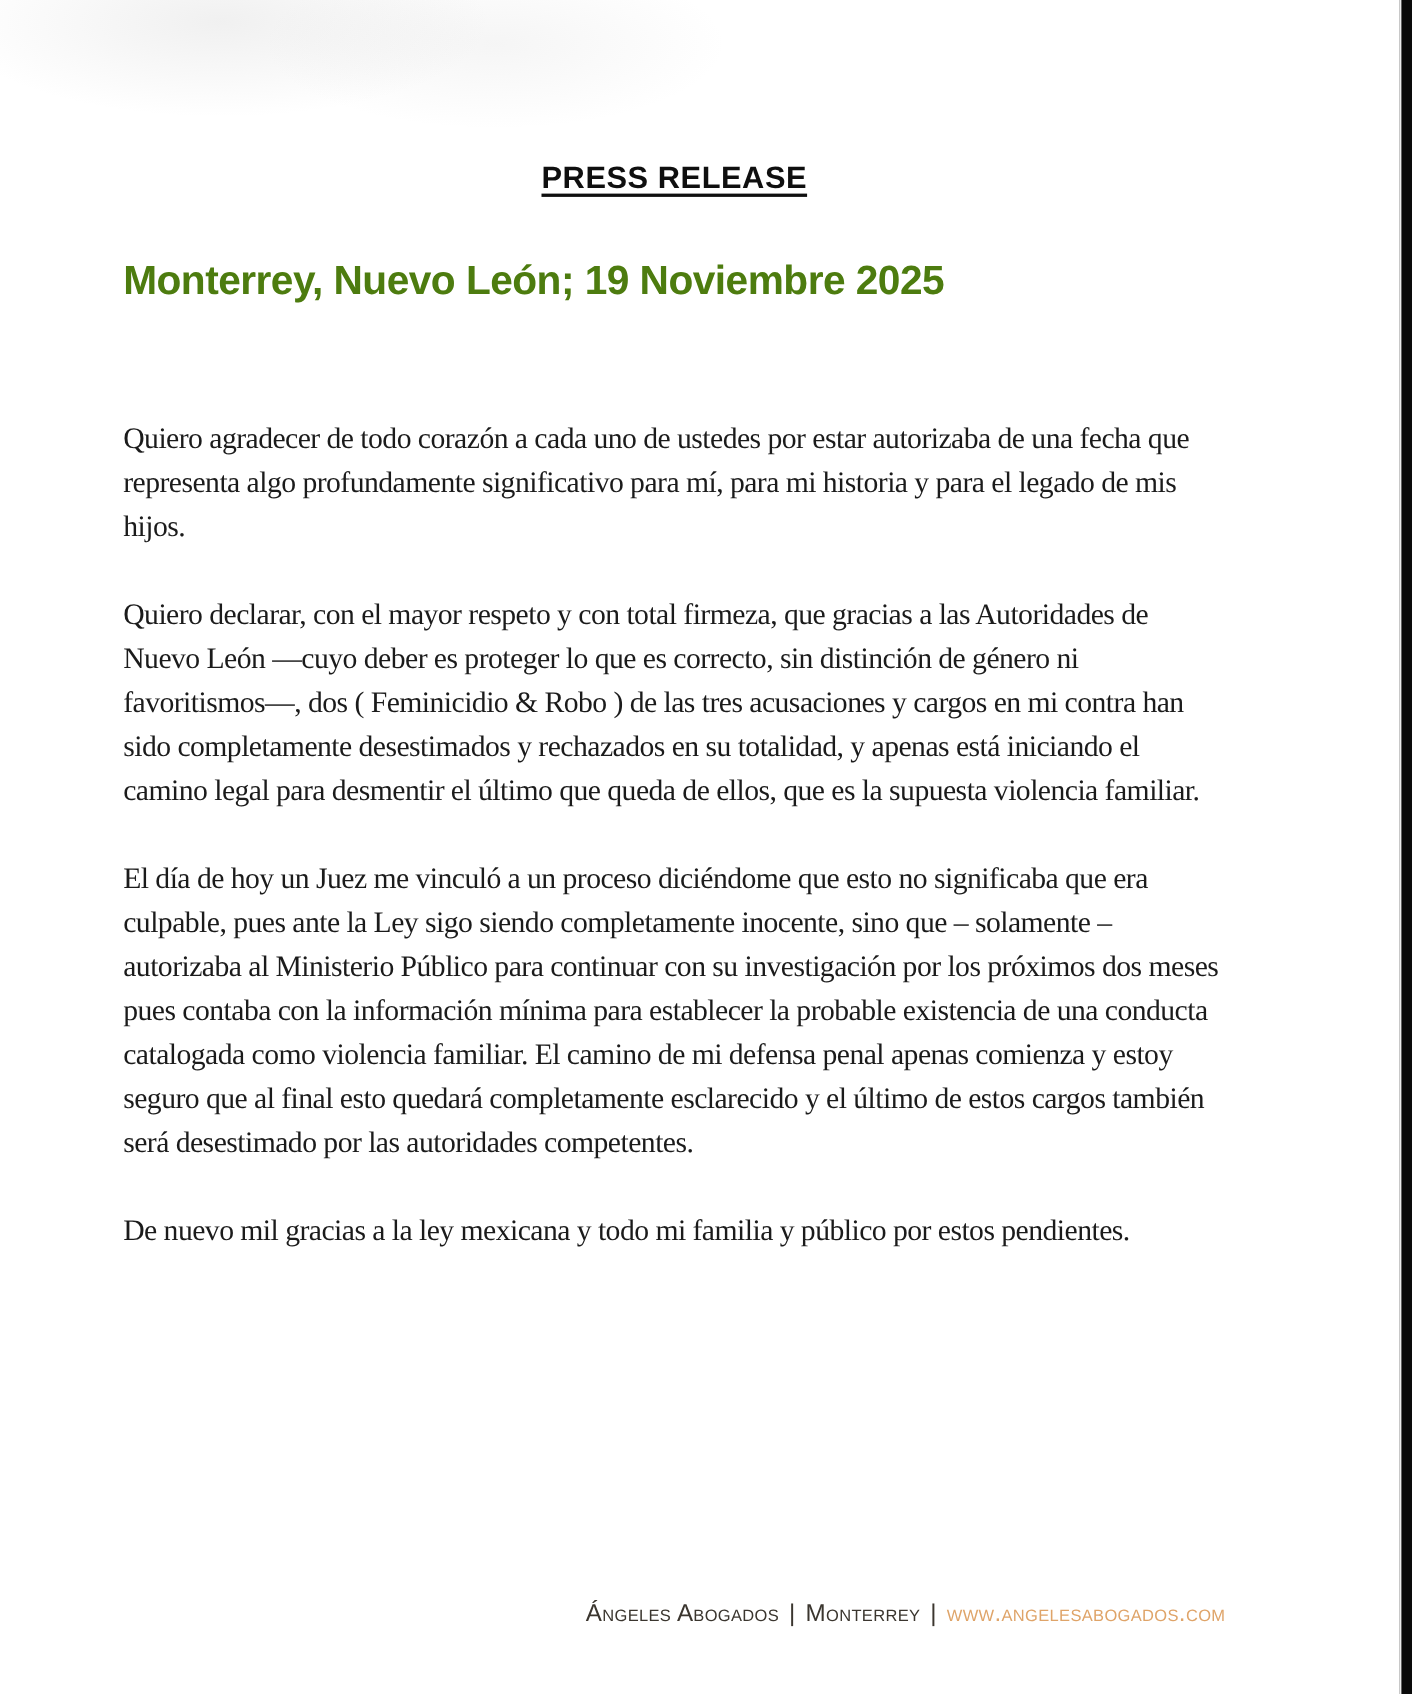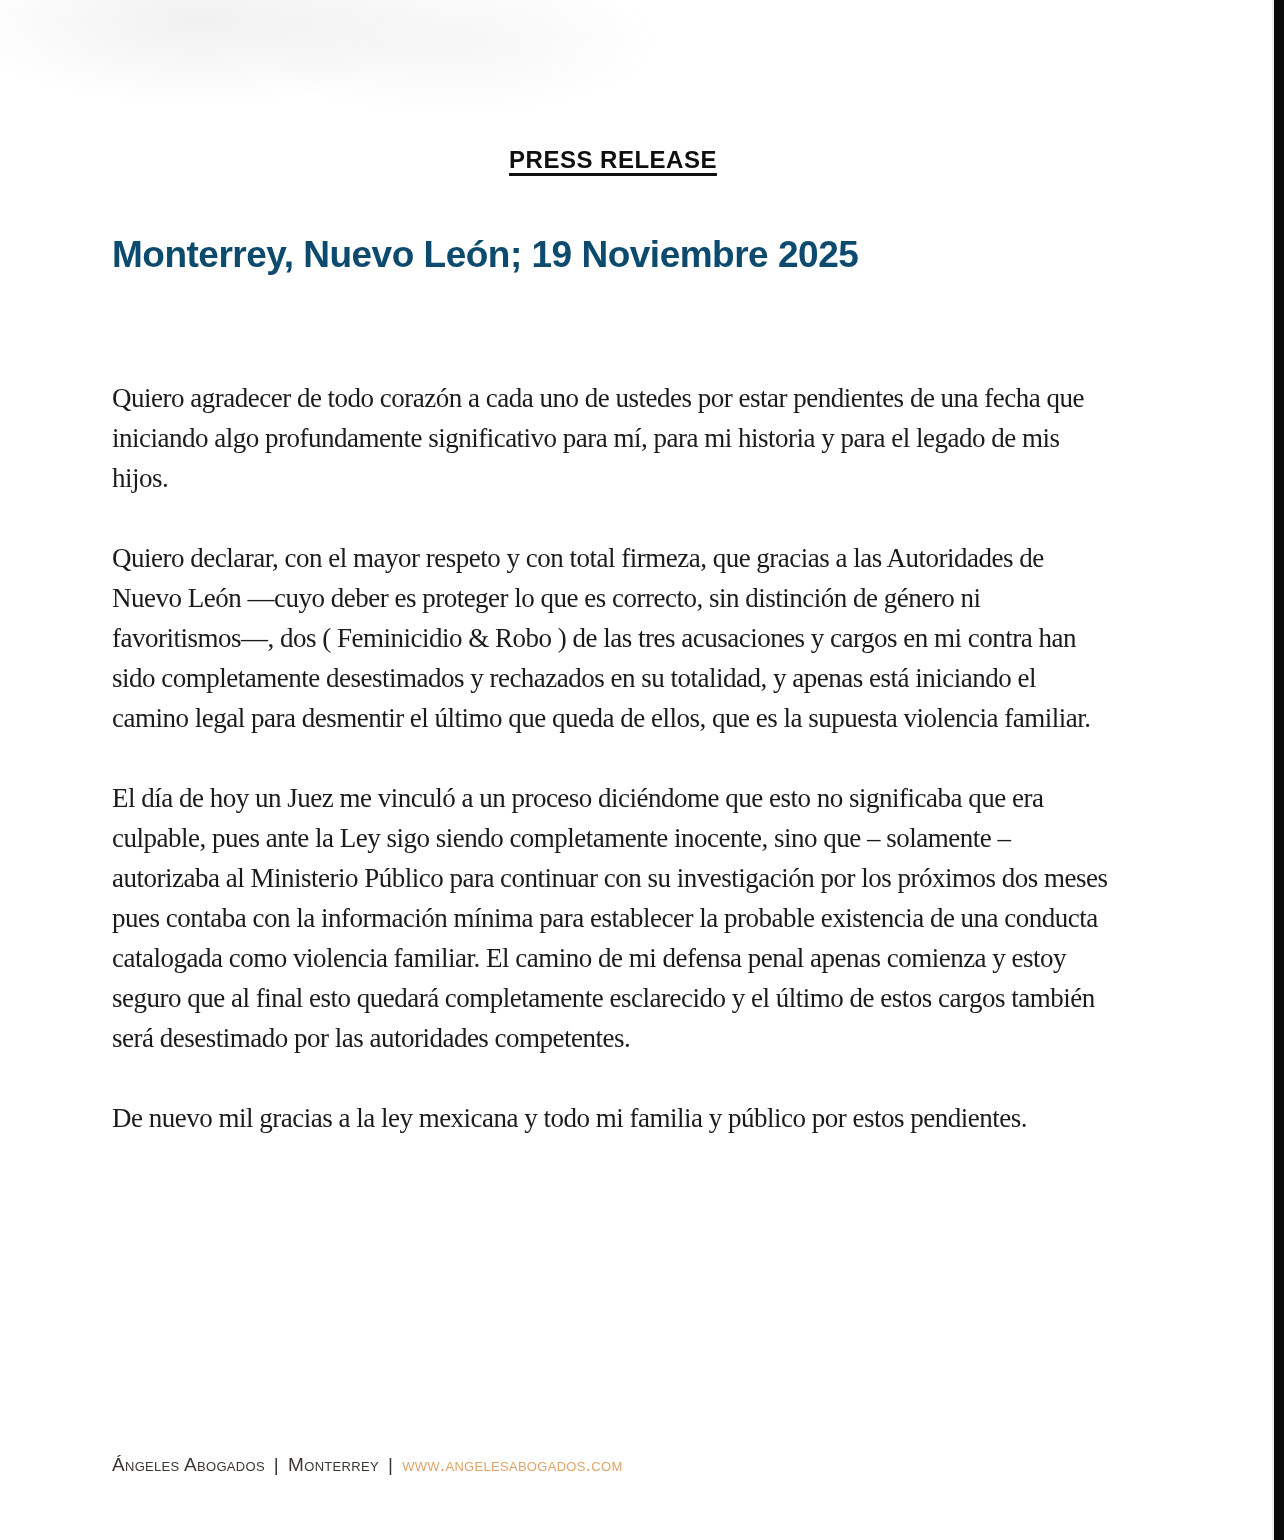--- a/index.html
+++ b/index.html
@@ -41,37 +41,37 @@
 
   .doc-column {
     position: absolute;
     left: 112px;
     width: 1002px;
   }
 
   .kicker {
     top: 146px;
     text-align: center;
-    font-size: 24px;
+    font-size: 28px;
     font-weight: bold;
     letter-spacing: 0.5px;
     color: #0f0f0f;
   }
   .kicker .kicker-text {
     text-decoration: underline;
     text-decoration-thickness: 2.5px;
     text-underline-offset: 5px;
   }
 
   .heading {
     top: 234px;
     font-size: 37px;
     font-weight: bold;
     letter-spacing: -0.5px;
-    color: #0c4a6e;
+    color: #4d7c0f;
   }
 
   .body-copy {
     top: 378px;
     font-family: "Liberation Serif", serif;
     font-size: 27px;
     line-height: 40px;
     letter-spacing: -0.5px;
     color: #1b1b1b;
   }
@@ -85,22 +85,22 @@
     font-size: 27px;
     color: #1d1d1d;
     line-height: 38px;
   }
   .signature .sig-name {
     font-style: italic;
   }
 
   .footer {
     top: 1454px;
-    text-align: left;
-    font-size: 19px;
+    text-align: right;
+    font-size: 22px;
     font-variant: small-caps;
     letter-spacing: 0.3px;
     color: #3b362f;
   }
   .footer .sep {
     margin: 0 9px;
     color: #3b362f;
   }
   .footer .footer-url {
     color: #dfa469;
@@ -113,21 +113,21 @@
 <div class="scan-shadow"></div>
 <div class="edge-bar"></div>
 
 <div class="doc-column kicker">
   <span class="kicker-text">PRESS RELEASE</span>
 </div>
 
 <h1 class="doc-column heading" style="margin:0;">Monterrey, Nuevo León; 19 Noviembre 2025</h1>
 
 <div class="doc-column body-copy">
-  <p>Quiero agradecer de todo corazón a cada uno de ustedes por estar pendientes de una fecha que iniciando algo profundamente significativo para mí, para mi historia y para el legado de mis hijos.</p>
+  <p>Quiero agradecer de todo corazón a cada uno de ustedes por estar autorizaba de una fecha que representa algo profundamente significativo para mí, para mi historia y para el legado de mis hijos.</p>
   <p>Quiero declarar, con el mayor respeto y con total firmeza, que gracias a las Autoridades de Nuevo León —cuyo deber es proteger lo que es correcto, sin distinción de género ni favoritismos—, dos ( Feminicidio &amp; Robo ) de las tres acusaciones y cargos en mi contra han sido completamente desestimados y rechazados en su totalidad, y apenas está iniciando el camino legal para desmentir el último que queda de ellos, que es la supuesta violencia familiar.</p>
   <p>El día de hoy un Juez me vinculó a un proceso diciéndome que esto no significaba que era culpable, pues ante la Ley sigo siendo completamente inocente, sino que – solamente – autorizaba al Ministerio Público para continuar con su investigación por los próximos dos meses pues contaba con la información mínima para establecer la probable existencia de una conducta catalogada como violencia familiar. El camino de mi defensa penal apenas comienza y estoy seguro que al final esto quedará completamente esclarecido y el último de estos cargos también será desestimado por las autoridades competentes.</p>
   <p>De nuevo mil gracias a la ley mexicana y todo mi familia y público por estos pendientes.</p>
 </div>
 
 <div class="doc-column signature">
 </div>
 
 <div class="doc-column footer">
   <span>Ángeles Abogados</span><span class="sep">|</span><span>Monterrey</span><span class="sep">|</span><a href="#" class="footer-url">www.angelesabogados.com</a>

